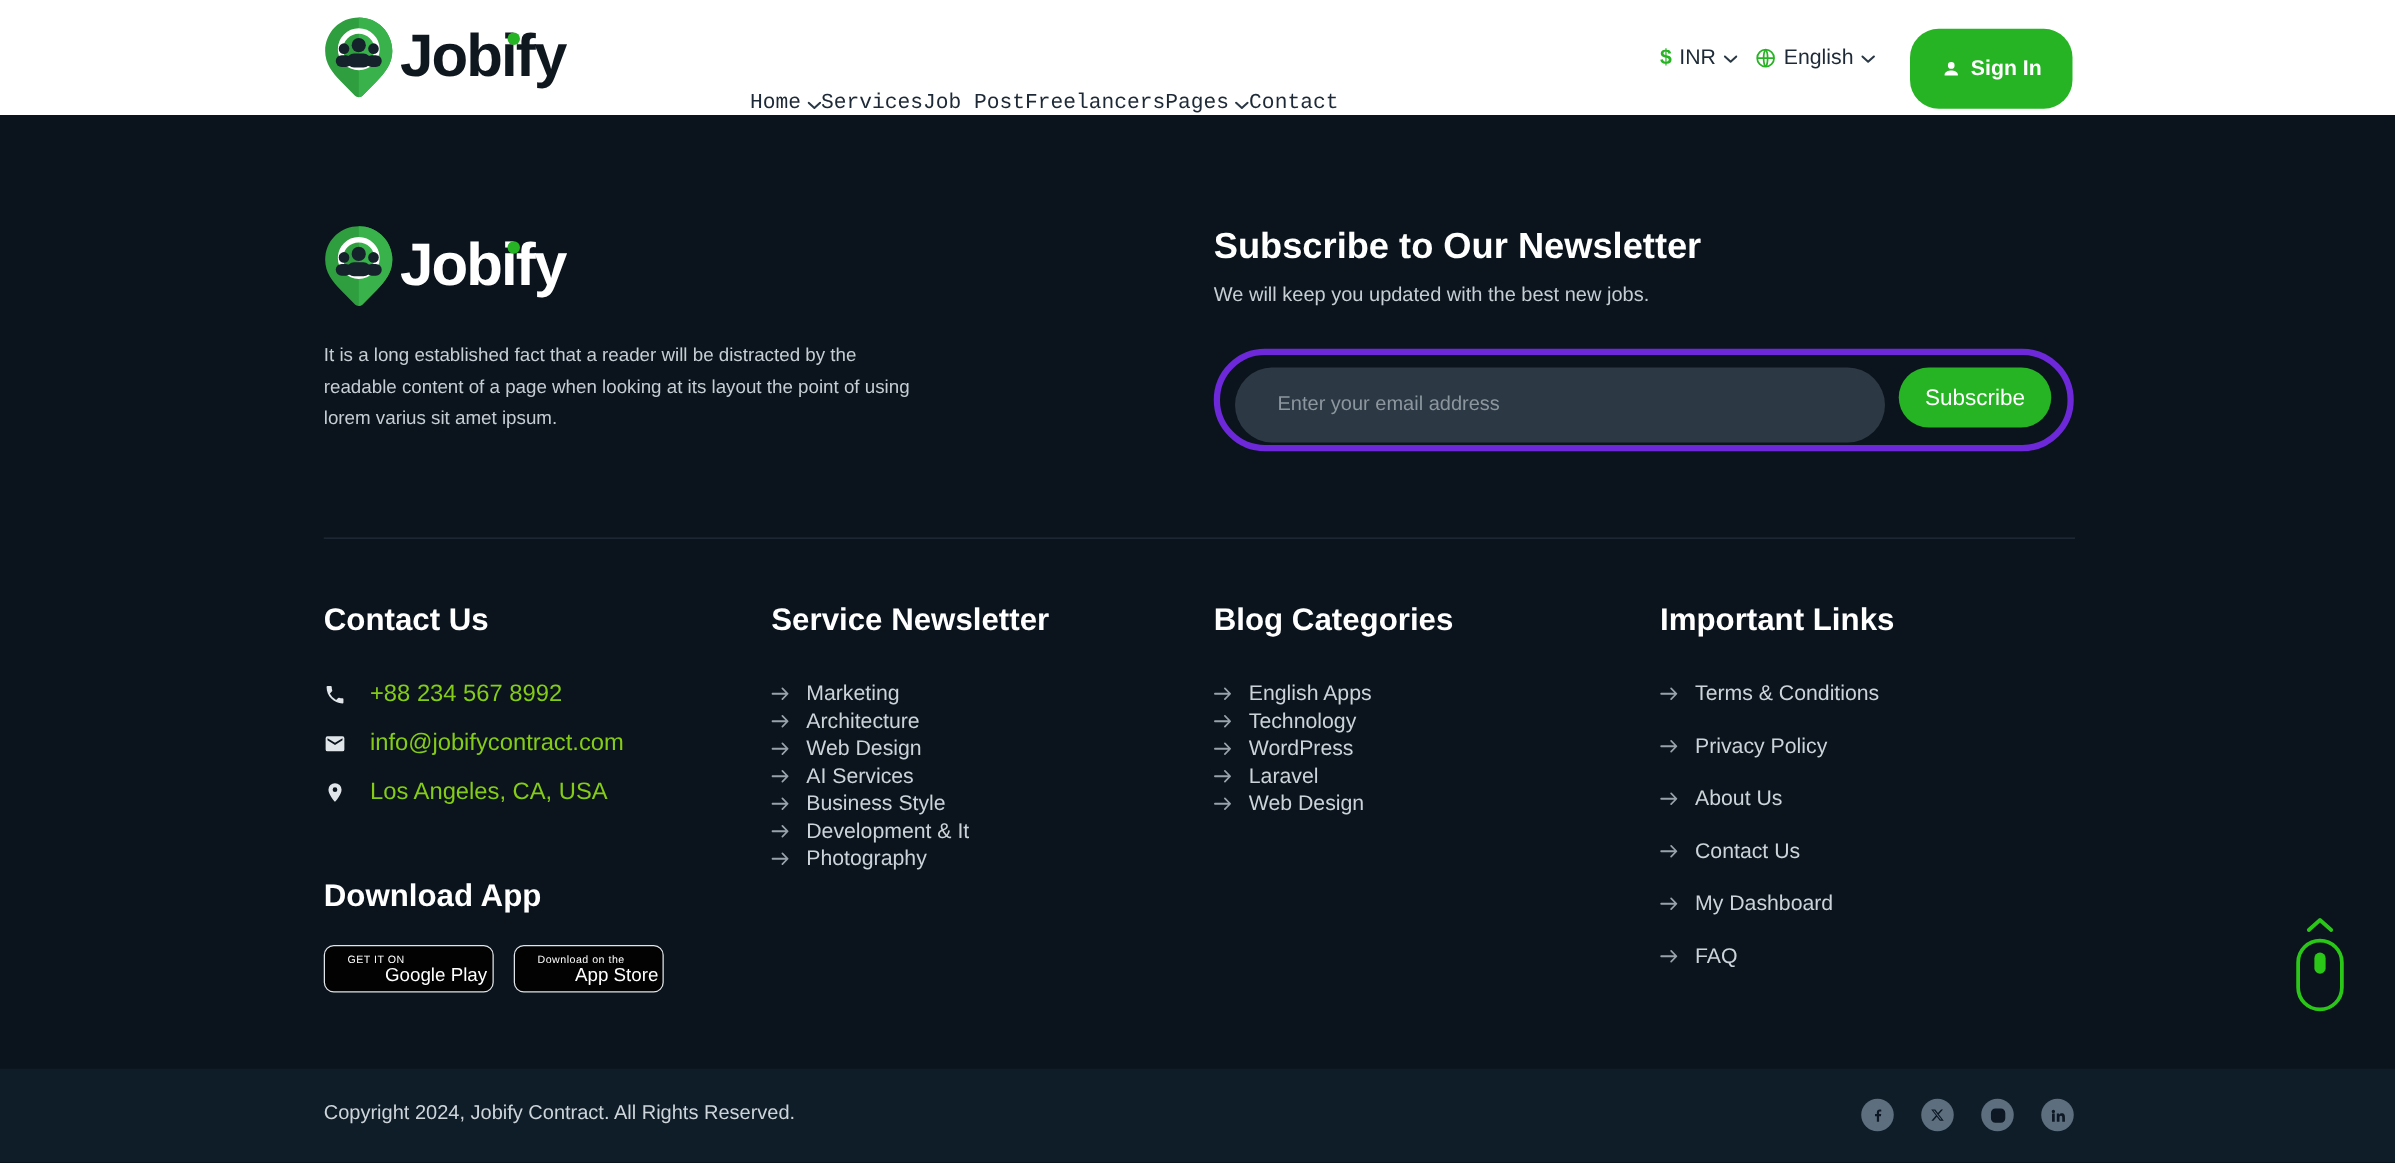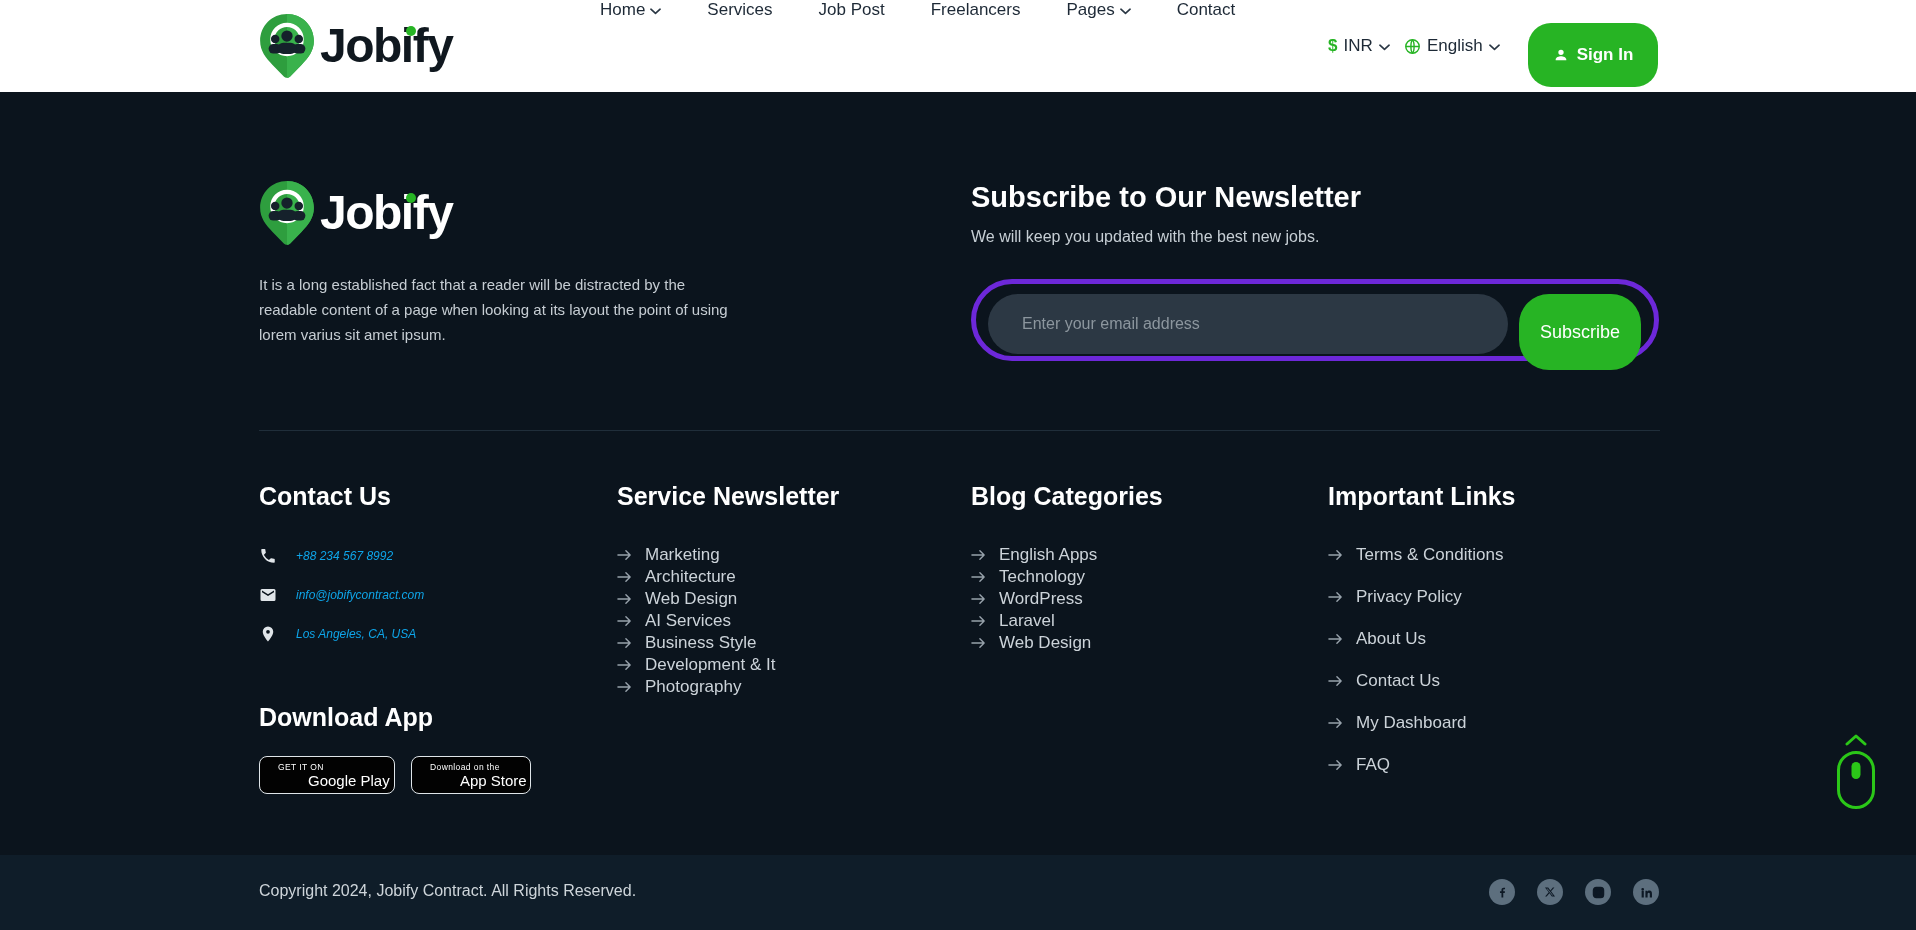--- a/index.html
+++ b/index.html
@@ -9,22 +9,22 @@
   button{font-family:inherit;}
 
   
   .navbar{position:absolute;left:0;top:0;width:1916px;height:92px;background:var(--navbar-bg,#fff);}
   .logo{position:absolute;display:flex;align-items:center;cursor:pointer;text-decoration:none;}
   .logo.nav-logo{left:257px;top:13px;height:66px;}
   .logo-text{font-size:48px;font-weight:bold;letter-spacing:-1.5px;line-height:66px;margin-left:3px;color:#10181f;}
   .logo-text.light{color:#ffffff;}
   .idot{position:absolute;left:149px;top:13px;width:10px;height:10px;border-radius:50%;
         background:var(--accent-green,#26b421);}
-  .nav-list{position:absolute;left:600px;top:0;height:92px;display:flex;align-items:flex-start;gap:46px;
-            list-style:none;margin:0;padding:0;}
+  .nav-list{position:absolute;left:600px;top:0;height:92px;display:flex;align-items:flex-end;
+            list-style:none;margin:0;padding:0;font-family:Liberation Mono, monospace;}
   .nav-item{display:flex;align-items:center;gap:5px;font-size:17px;font-weight:500;color:#1d2936;cursor:pointer;}
   .chev{color:#2a3744;margin-top:3px;}
   .currency,.language{position:absolute;top:0;height:92px;display:flex;align-items:center;gap:6px;
             font-size:17px;font-weight:500;color:#1d2936;cursor:pointer;}
   .currency{left:1328px;}
   .language{left:1404px;}
   .cur-sym{color:var(--accent-green,#26b421);font-weight:bold;}
   .globe{color:var(--accent-green,#26b421);}
   .signin{position:absolute;left:1528px;top:23px;width:130px;height:64px;border-radius:23px;border:none;
           background:var(--accent-green,#26b421);color:#fff;font-size:17px;font-weight:600;
@@ -37,33 +37,33 @@
          font-size:15px;line-height:25px;color:#c6cdd3;}
   .nl-title{position:absolute;left:971px;top:88px;margin:0;font-size:29px;line-height:34px;
             font-weight:bold;color:#fff;}
   .nl-sub{position:absolute;left:971px;top:136px;margin:0;font-size:16px;color:#c6ced4;}
   .nl-box{position:absolute;left:971px;top:187px;width:688px;height:82px;box-sizing:border-box;
           border:5px solid #6d28d9;border-radius:41px;}
   .nl-input{position:absolute;left:12px;top:10px;width:520px;height:60px;border-radius:30px;border:none;
             background:var(--input-bg,#2c3844);color:#e8ecef;font-size:16px;padding:0 34px;outline:none;
             box-sizing:border-box;}
   .nl-input::placeholder{color:#8c969e;}
-  .nl-btn{position:absolute;right:13px;top:10px;width:122px;height:76px;border-radius:30px;border:none;
+  .nl-btn{position:absolute;right:13px;top:10px;width:122px;height:48px;border-radius:30px;border:none;
           background:var(--accent-green,#26b421);color:#fff;font-size:18px;font-weight:500;cursor:pointer;}
   .divider{position:absolute;left:259px;top:338px;width:1401px;height:1px;background:#2e3f4e;opacity:.6;}
 
   .fcol{position:absolute;top:390px;}
   .fcol h3{margin:0;font-size:25px;line-height:28px;font-weight:bold;color:#fff;}
   .col-contact{left:259px;}
   .col-a{left:617px;} .col-b{left:971px;} .col-c{left:1328px;}
 
   .crow{display:flex;align-items:center;gap:19px;height:24px;margin-top:15px;cursor:pointer;}
   .crow.first{margin-top:34px;}
   .crow svg{color:#e0e5e9;flex:0 0 auto;}
-  .crow span{font-size:12px;color:#0ea5e9;font-style:italic;}
+  .crow span{font-size:19px;color:#84cc16;}
 
   .flinks{list-style:none;margin:34px 0 0 0;padding:0;}
   .flinks li{display:flex;align-items:center;gap:13px;height:22px;cursor:pointer;}
   .flinks li + li{}
   .col-c .flinks li + li{margin-top:20px;}
   .flinks li span{font-size:17px;color:#ccd3d9;}
   .arrow{flex:0 0 auto;color:#98a2ab;}
 
   .dl-title{margin-top:57px !important;}
   .badges{display:flex;gap:16px;margin-top:25px;}

